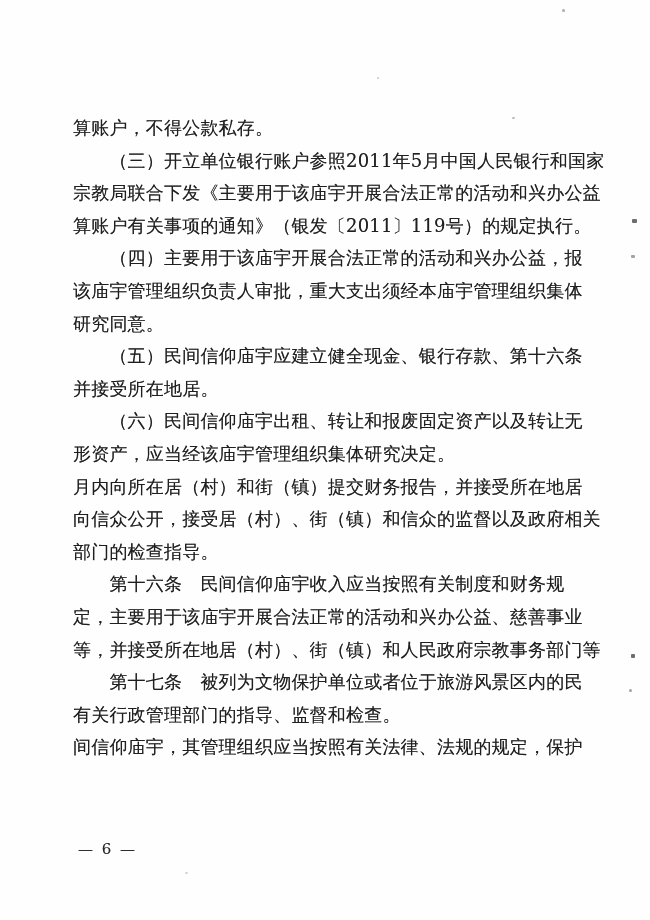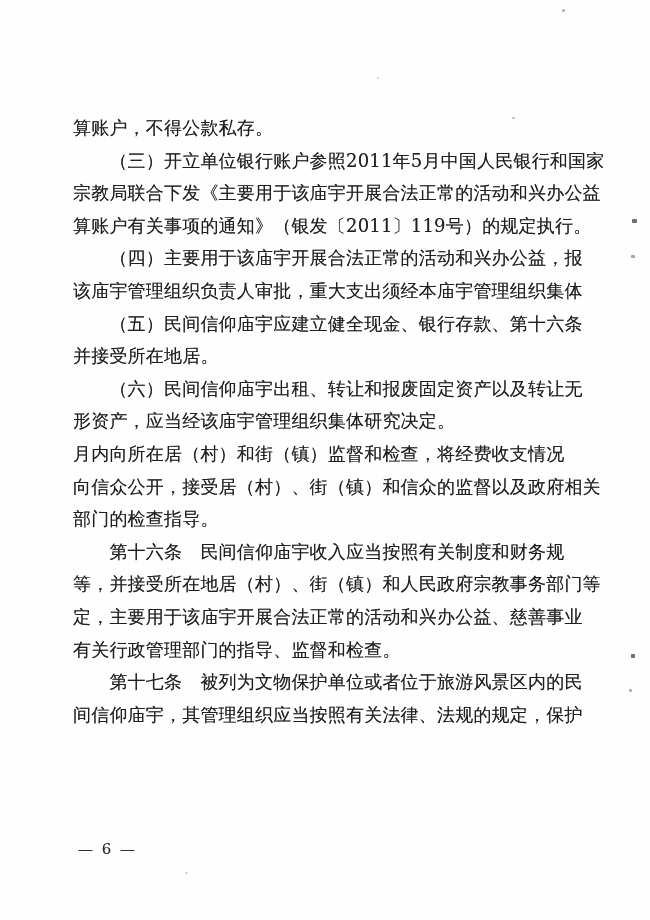--- a/index.html
+++ b/index.html
@@ -66,32 +66,33 @@
 
 <div class="page">
 
   <div class="text-block">
     <div class="line">算账户，不得公款私存。</div>
     <div class="line">　　（三）开立单位银行账户参照2011年5月中国人民银行和国家</div>
     <div class="line">宗教局联合下发《主要用于该庙宇开展合法正常的活动和兴办公益</div>
     <div class="line">算账户有关事项的通知》（银发〔2011〕119号）的规定执行。</div>
     <div class="line">　　（四）主要用于该庙宇开展合法正常的活动和兴办公益，报</div>
     <div class="line">该庙宇管理组织负责人审批，重大支出须经本庙宇管理组织集体</div>
+    <div class="line">研究同意。</div>
     <div class="line">　　（五）民间信仰庙宇应建立健全现金、银行存款、第十六条</div>
     <div class="line">并接受所在地居。</div>
     <div class="line">　　（六）民间信仰庙宇出租、转让和报废固定资产以及转让无</div>
     <div class="line">形资产，应当经该庙宇管理组织集体研究决定。</div>
-    <div class="line">月内向所在居（村）和街（镇）监督和检查，将经费收支情况</div>
+    <div class="line">月内向所在居（村）和街（镇）提交财务报告，并接受所在地居</div>
     <div class="line">向信众公开，接受居（村）、街（镇）和信众的监督以及政府相关</div>
     <div class="line">部门的检查指导。</div>
     <div class="line">　　第十六条　民间信仰庙宇收入应当按照有关制度和财务规</div>
+    <div class="line">定，主要用于该庙宇开展合法正常的活动和兴办公益、慈善事业</div>
     <div class="line">等，并接受所在地居（村）、街（镇）和人民政府宗教事务部门等</div>
-    <div class="line">定，主要用于该庙宇开展合法正常的活动和兴办公益、慈善事业</div>
+    <div class="line">　　第十七条　被列为文物保护单位或者位于旅游风景区内的民</div>
     <div class="line">有关行政管理部门的指导、监督和检查。</div>
-    <div class="line">　　第十七条　被列为文物保护单位或者位于旅游风景区内的民</div>
     <div class="line">间信仰庙宇，其管理组织应当按照有关法律、法规的规定，保护</div>
   </div>
 
   <div class="footer">— 6 —</div>
 
   <div class="speck s1"></div>
   <div class="speck s2"></div>
   <div class="speck s3"></div>
   <div class="speck s4"></div>
   <div class="speck s5"></div>

